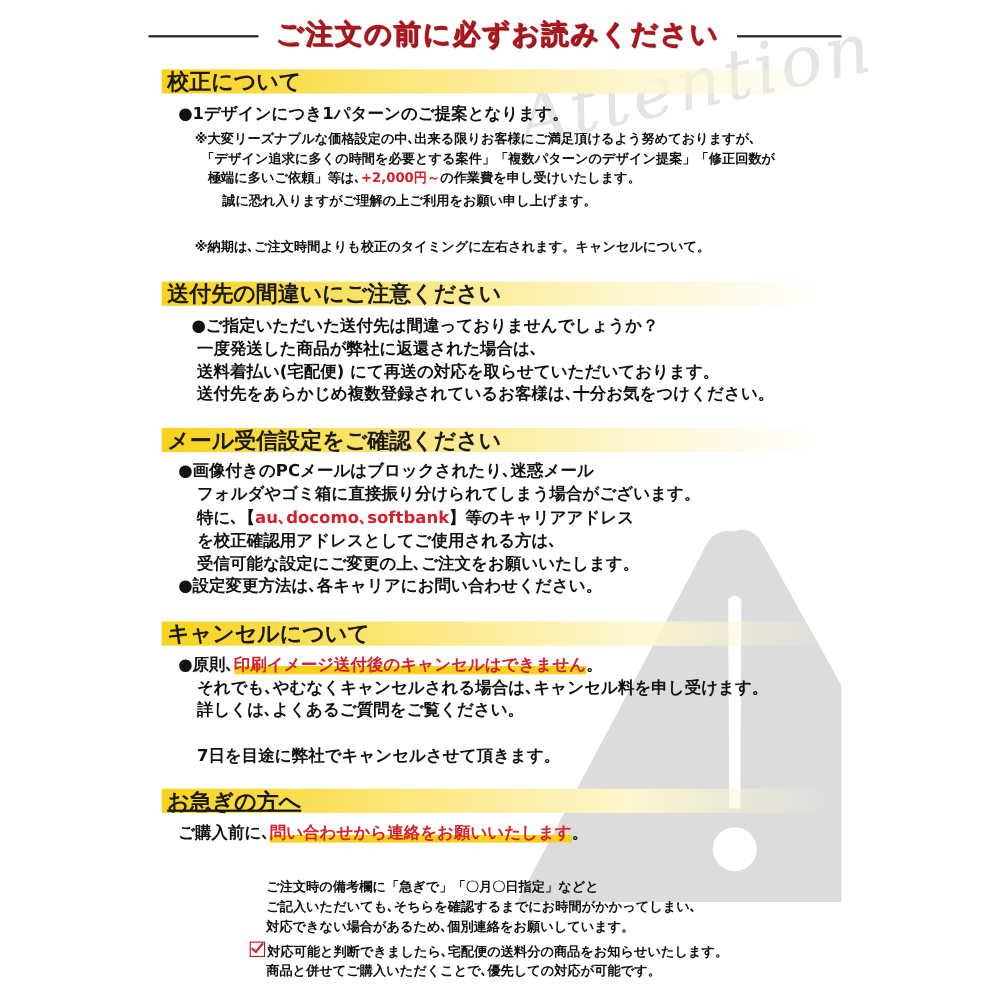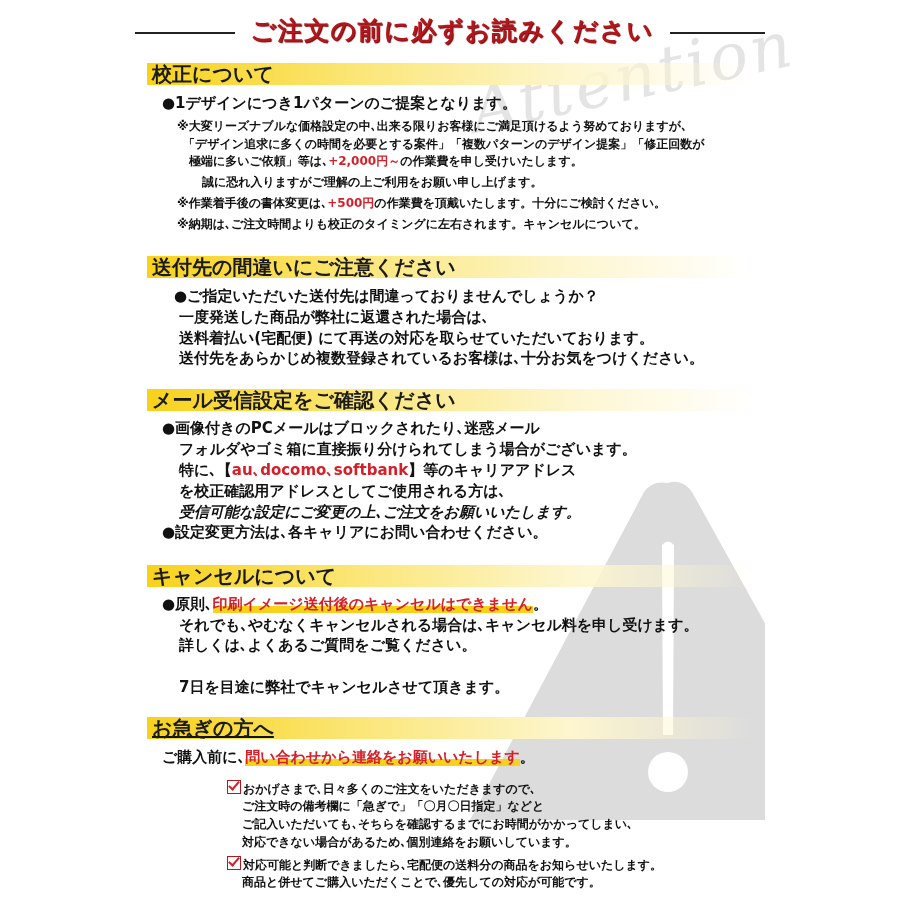--- a/index.html
+++ b/index.html
@@ -67,65 +67,59 @@
 
   <div class="section" style="top:63px;height:175px;">
     <div class="heading-bar">校正について</div>
     <div class="line lg" style="left:15px;top:31px;">●1デザインにつき1パターンのご提案となります。</div>
     <div class="line sm" style="left:30px;top:55px;">※大変リーズナブルな価格設定の中､出来る限りお客様にご満足頂けるよう努めておりますが､</div>
     <div class="line sm" style="left:36px;top:73px;">「デザイン追求に多くの時間を必要とする案件」「複数パターンのデザイン提案」「修正回数が</div>
     <div class="line sm" style="left:42px;top:90px;">
       <span>極端に多いご依頼」等は､</span><span class="red">+2,000円～</span><span>の作業費を申し受けいたします。</span>
     </div>
     <div class="line sm" style="left:55px;top:111px;">誠に恐れ入りますがご理解の上ご利用をお願い申し上げます。</div>
-    <div class="line sm" style="left:30px;top:132px;">
-      <span>※作業着手後の書体変更は､</span><span class="red">+500円</span><span>の作業費を頂戴いたします。十分にご検討ください。</span>
-    </div>
     <div class="line sm" style="left:30px;top:153px;">※納期は､ご注文時間よりも校正のタイミングに左右されます。キャンセルについて。</div>
   </div>
 
   <div class="section" style="top:256px;height:115px;">
     <div class="heading-bar">送付先の間違いにご注意ください</div>
     <div class="line lg" style="left:27px;top:31px;">●ご指定いただいた送付先は間違っておりませんでしょうか？</div>
     <div class="line lg" style="left:32px;top:52px;">一度発送した商品が弊社に返還された場合は､</div>
     <div class="line lg" style="left:32px;top:73px;">送料着払い(宅配便) にて再送の対応を取らせていただいております。</div>
     <div class="line lg" style="left:32px;top:93px;">送付先をあらかじめ複数登録されているお客様は､十分お気をつけください。</div>
   </div>
 
   <div class="section" style="top:389px;height:160px;">
     <div class="heading-bar">メール受信設定をご確認ください</div>
     <div class="line lg" style="left:15px;top:30px;">●画像付きのPCメールはブロックされたり､迷惑メール</div>
     <div class="line lg" style="left:32px;top:51px;">フォルダやゴミ箱に直接振り分けられてしまう場合がございます。</div>
     <div class="line lg" style="left:32px;top:72px;">
       <span>特に､【</span><span class="red">au､docomo､softbank</span><span>】等のキャリアアドレス</span>
     </div>
     <div class="line lg" style="left:32px;top:93px;">を校正確認用アドレスとしてご使用される方は､</div>
-    <div class="line lg" style="left:32px;top:114px;font-style:italic;">受信可能な設定にご変更の上､ご注文をお願いいたします。</div>
+    <div class="line lg" style="left:32px;top:114px;">受信可能な設定にご変更の上､ご注文をお願いいたします。</div>
     <div class="line lg" style="left:15px;top:134px;">●設定変更方法は､各キャリアにお問い合わせください。</div>
   </div>
 
   <div class="section" style="top:565px;height:135px;">
     <div class="heading-bar">キャンセルについて</div>
     <div class="line lg" style="left:15px;top:30px;">
       <span>●原則､</span><span class="red hl">印刷イメージ送付後のキャンセルはできません</span><span>。</span>
     </div>
     <div class="line lg" style="left:32px;top:51px;">それでも､やむなくキャンセルされる場合は､キャンセル料を申し受けます。</div>
     <div class="line lg" style="left:32px;top:71px;">詳しくは､よくあるご質問をご覧ください。</div>
     <div class="line lg" style="left:32px;top:113px;">7日を目途に弊社でキャンセルさせて頂きます。</div>
   </div>
 
   <div class="section" style="top:717px;height:180px;text-decoration:underline;">
     <div class="heading-bar">お急ぎの方へ</div>
     <div class="line lg" style="left:15px;top:31px;">
       <span>ご購入前に､</span><span class="red hl">問い合わせから連絡をお願いいたします</span><span>。</span>
     </div>
 
-    <div class="line sm" style="left:80px;top:63px;">
-      <span class="check"></span><span>おかげさまで､日々多くのご注文をいただきますので､</span>
-    </div>
     <div class="line sm" style="left:95px;top:81px;">ご注文時の備考欄に「急ぎで」「〇月〇日指定」などと</div>
     <div class="line sm" style="left:95px;top:99px;">ご記入いただいても､そちらを確認するまでにお時間がかかってしまい､</div>
     <div class="line sm" style="left:95px;top:117px;">対応できない場合があるため､個別連絡をお願いしています。</div>
 
     <div class="line sm" style="left:80px;top:139px;">
       <span class="check"></span><span>対応可能と判断できましたら､宅配便の送料分の商品をお知らせいたします。</span>
     </div>
     <div class="line sm" style="left:95px;top:157px;">商品と併せてご購入いただくことで､優先しての対応が可能です。</div>
   </div>
 

